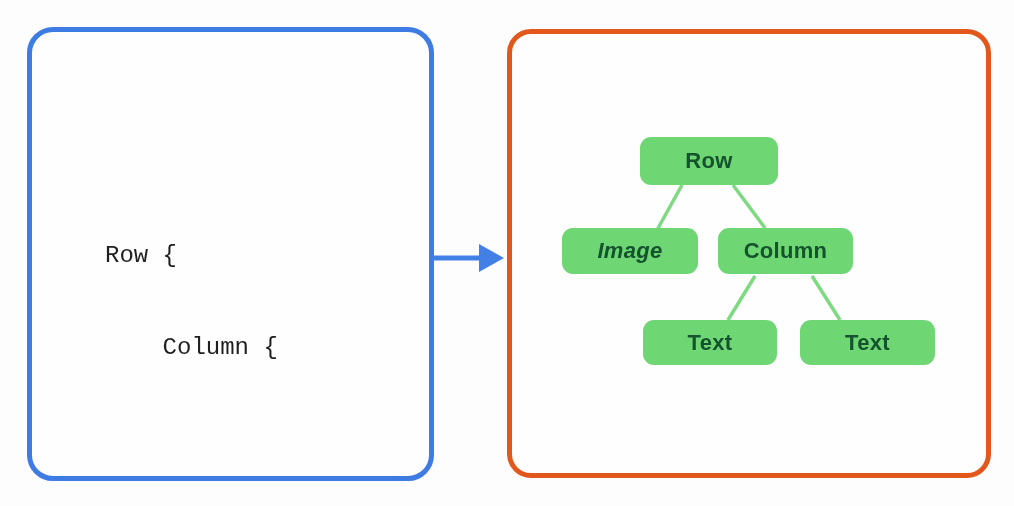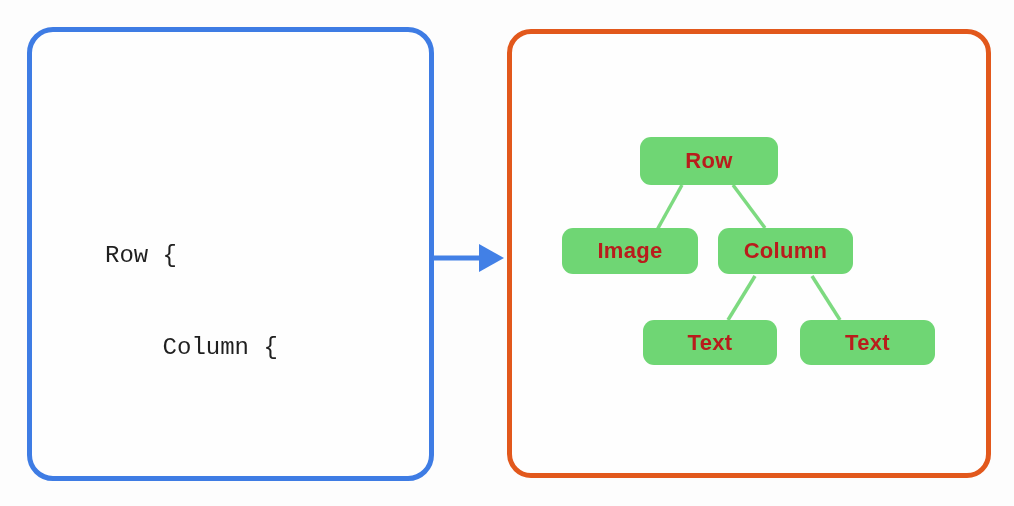--- a/index.html
+++ b/index.html
@@ -66,30 +66,30 @@
     left: 0;
     top: 0;
     width: 474px;
     height: 439px;
   }
   .tree-node {
     position: absolute;
     box-sizing: border-box;
     background: #6fd674;
     border-radius: 11px;
-    color: #b91c1c;
+    color: #14532d;
     font-size: 22px;
     font-weight: 600;
     letter-spacing: 0.3px;
     display: flex;
     align-items: center;
     justify-content: center;
   }
   .node-row    { left: 128px; top: 103px; width: 138px; height: 48px; }
-  .node-image  { left:  50px; top: 194px; width: 136px; height: 46px; }
+  .node-image  { left:  50px; top: 194px; width: 136px; height: 46px; font-style: italic; }
   .node-column { left: 206px; top: 194px; width: 135px; height: 46px; }
   .node-text-1 { left: 131px; top: 286px; width: 134px; height: 45px; }
   .node-text-2 { left: 288px; top: 286px; width: 135px; height: 45px; }
 </style>
 </head>
 <body>
 
 <div class="canvas">
 
   <div class="code-panel">

